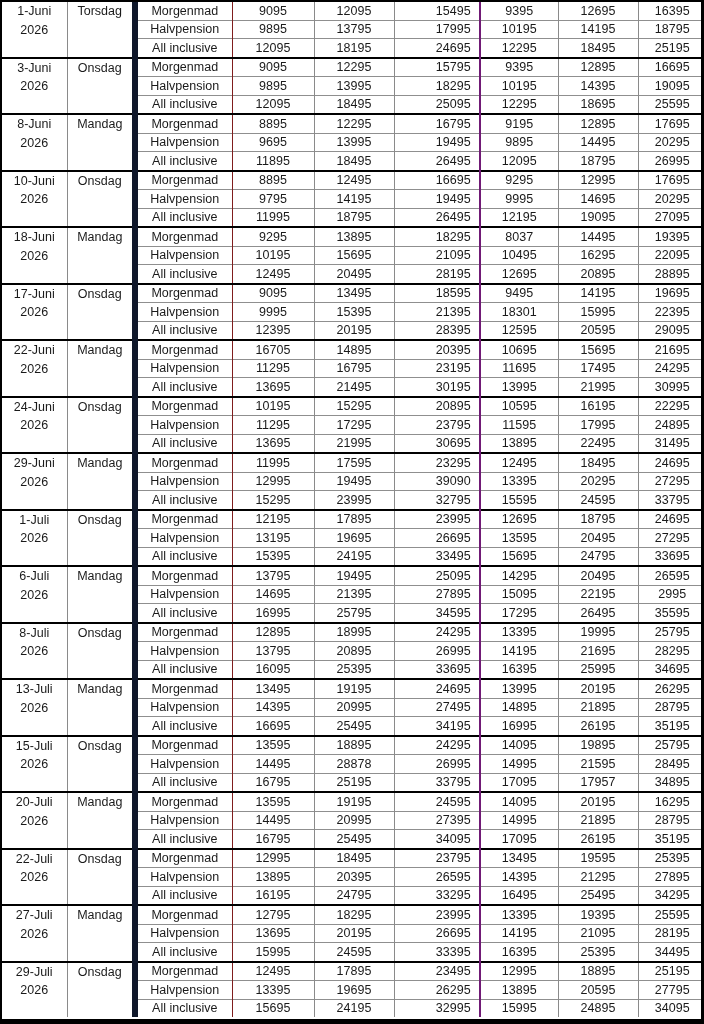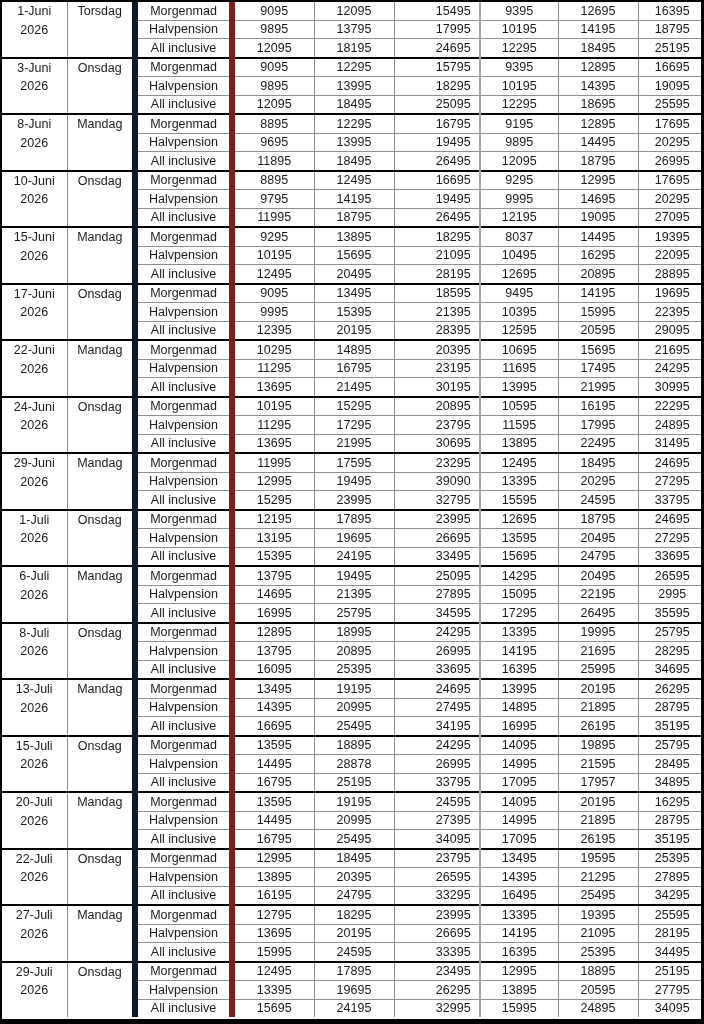--- a/index.html
+++ b/index.html
@@ -41,23 +41,23 @@
   col.c-p0    { width: 82px; }
   col.c-p1    { width: 80px; }
   col.c-p2    { width: 86px; }
   col.c-p3    { width: 78px; }
   col.c-p4    { width: 80px; }
   col.c-p5    { width: 68px; }
 
   
   td.date-cell  { border-right: 1px solid #8a8a8a; }
   td.day-cell   { border-right: 6px solid #0f172a; }
-  td.meal-cell  { border-right: 6px solid #7f1d1d; }
+  td.meal-cell  { border-right: 1px solid #7f1d1d; }
   td.price-cell { border-right: 1px solid #8a8a8a; }
-  td.price-cell.p2 { border-right: 2px solid #a3a3a3; padding-left: 33px; }
+  td.price-cell.p2 { border-right: 2px solid #701a75; padding-left: 33px; }
   td.price-cell.p5 { border-right: none; }
 
   
   tr.group-start td { border-top: 2px solid #000; }
   tr.group-start:first-child td { border-top: none; }
   tr.group-inner td { border-top: 1px solid #8f8f8f; }
 
   
   td.date-cell, td.day-cell {
     vertical-align: top;
@@ -212,21 +212,21 @@
           <td class="meal-cell">All inclusive</td>
           <td class="price-cell p0">11995</td>
           <td class="price-cell p1">18795</td>
           <td class="price-cell p2">26495</td>
           <td class="price-cell p3">12195</td>
           <td class="price-cell p4">19095</td>
           <td class="price-cell p5">27095</td>
         </tr>
         <tr class="group-start">
           <td rowspan="3" class="date-cell">
-            <div>15-Juni</div>
+            <div>18-Juni</div>
             <div>2026</div>
           </td>
           <td rowspan="3" class="day-cell">
             <div>Mandag</div>
           </td>
           <td class="meal-cell">Morgenmad</td>
           <td class="price-cell p0">9295</td>
           <td class="price-cell p1">13895</td>
           <td class="price-cell p2">18295</td>
           <td class="price-cell p3">8037</td>
@@ -265,21 +265,21 @@
           <td class="price-cell p2">18595</td>
           <td class="price-cell p3">9495</td>
           <td class="price-cell p4">14195</td>
           <td class="price-cell p5">19695</td>
         </tr>
         <tr class="group-inner">
           <td class="meal-cell">Halvpension</td>
           <td class="price-cell p0">9995</td>
           <td class="price-cell p1">15395</td>
           <td class="price-cell p2">21395</td>
-          <td class="price-cell p3">10395</td>
+          <td class="price-cell p3">18301</td>
           <td class="price-cell p4">15995</td>
           <td class="price-cell p5">22395</td>
         </tr>
         <tr class="group-inner">
           <td class="meal-cell">All inclusive</td>
           <td class="price-cell p0">12395</td>
           <td class="price-cell p1">20195</td>
           <td class="price-cell p2">28395</td>
           <td class="price-cell p3">12595</td>
           <td class="price-cell p4">20595</td>
@@ -287,21 +287,21 @@
         </tr>
         <tr class="group-start">
           <td rowspan="3" class="date-cell">
             <div>22-Juni</div>
             <div>2026</div>
           </td>
           <td rowspan="3" class="day-cell">
             <div>Mandag</div>
           </td>
           <td class="meal-cell">Morgenmad</td>
-          <td class="price-cell p0">10295</td>
+          <td class="price-cell p0">16705</td>
           <td class="price-cell p1">14895</td>
           <td class="price-cell p2">20395</td>
           <td class="price-cell p3">10695</td>
           <td class="price-cell p4">15695</td>
           <td class="price-cell p5">21695</td>
         </tr>
         <tr class="group-inner">
           <td class="meal-cell">Halvpension</td>
           <td class="price-cell p0">11295</td>
           <td class="price-cell p1">16795</td>

